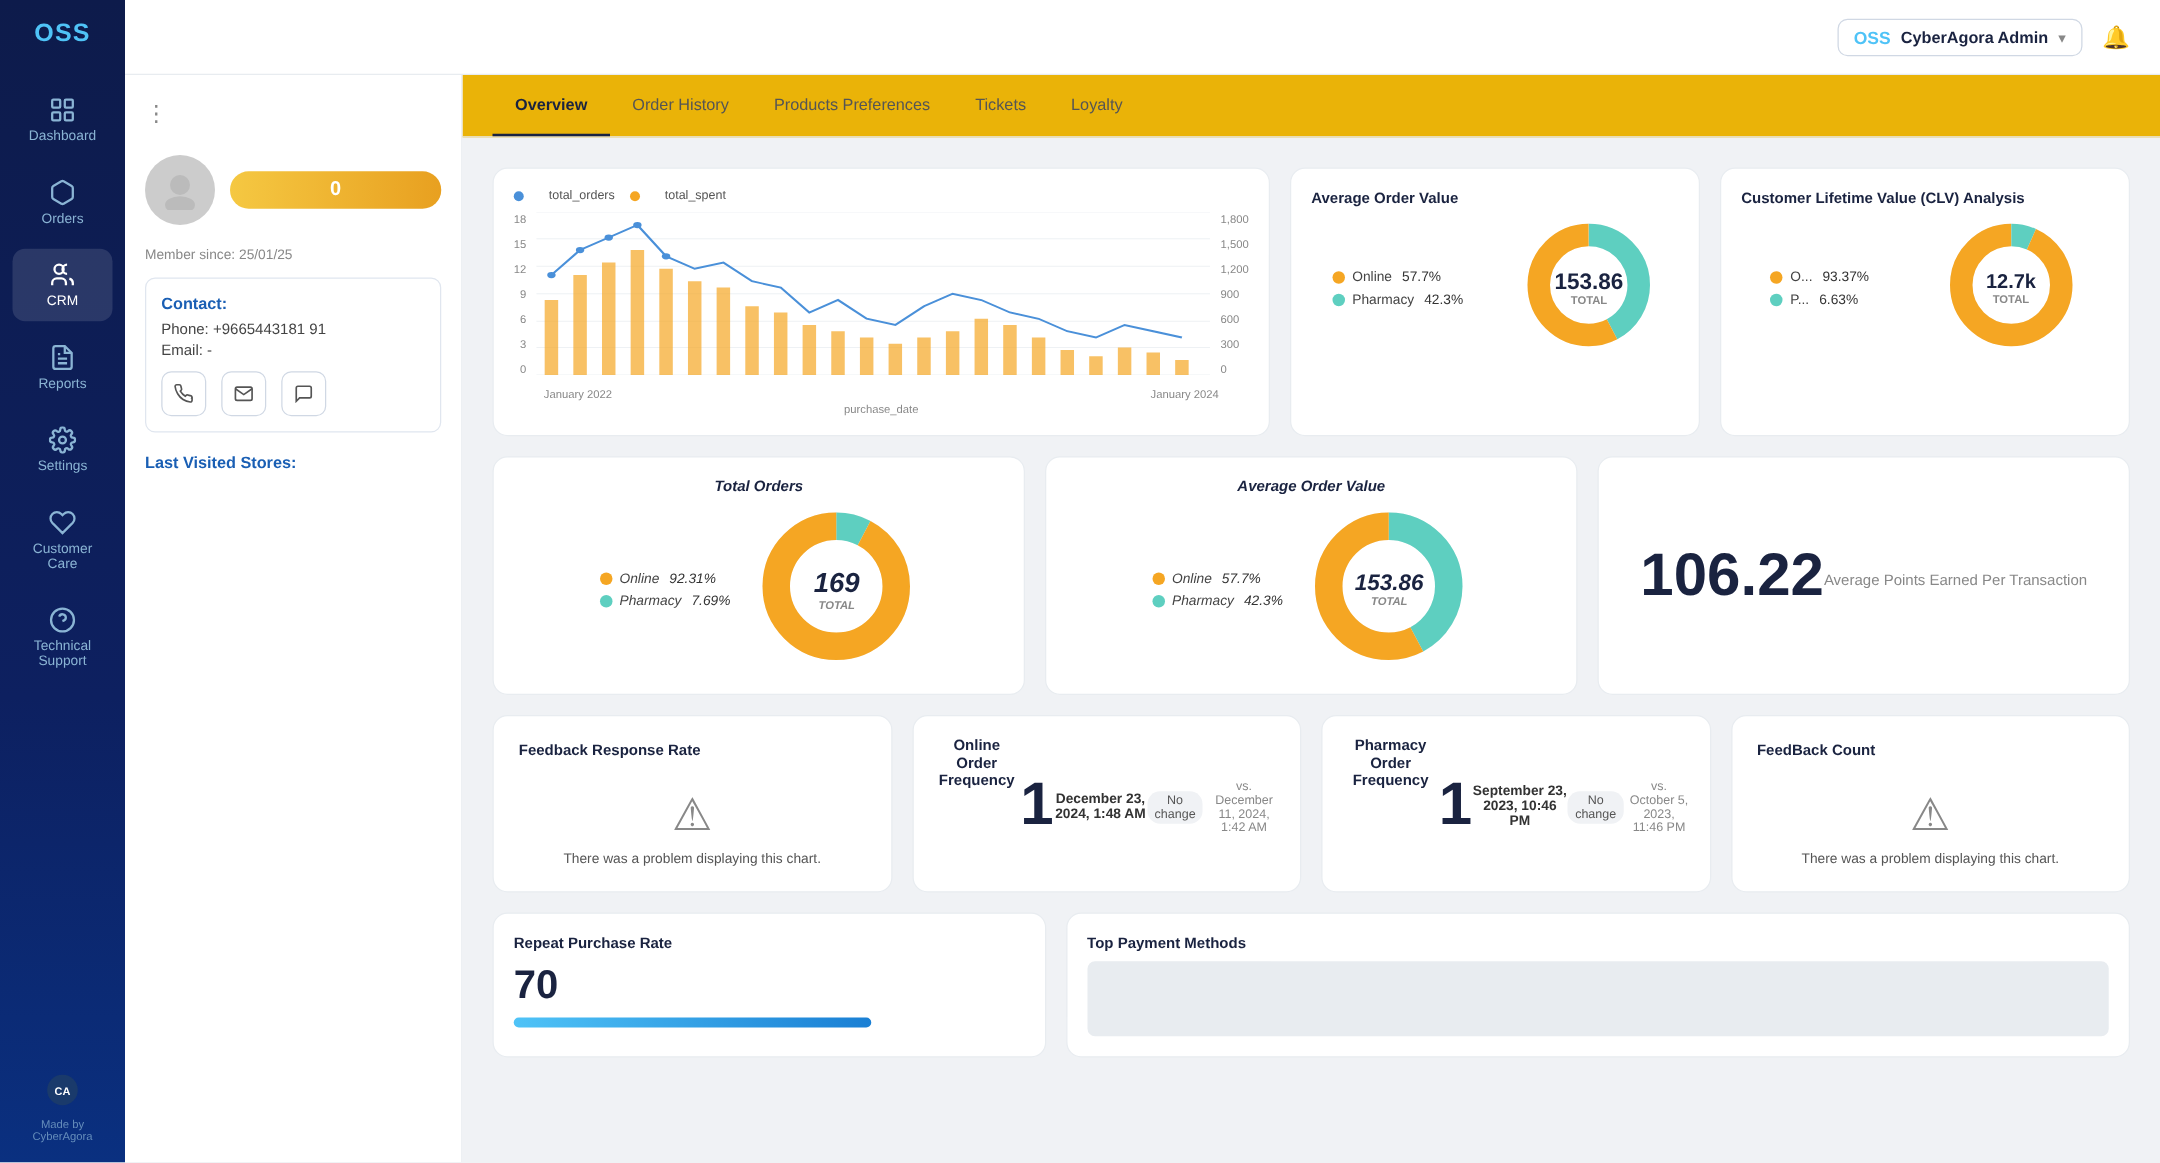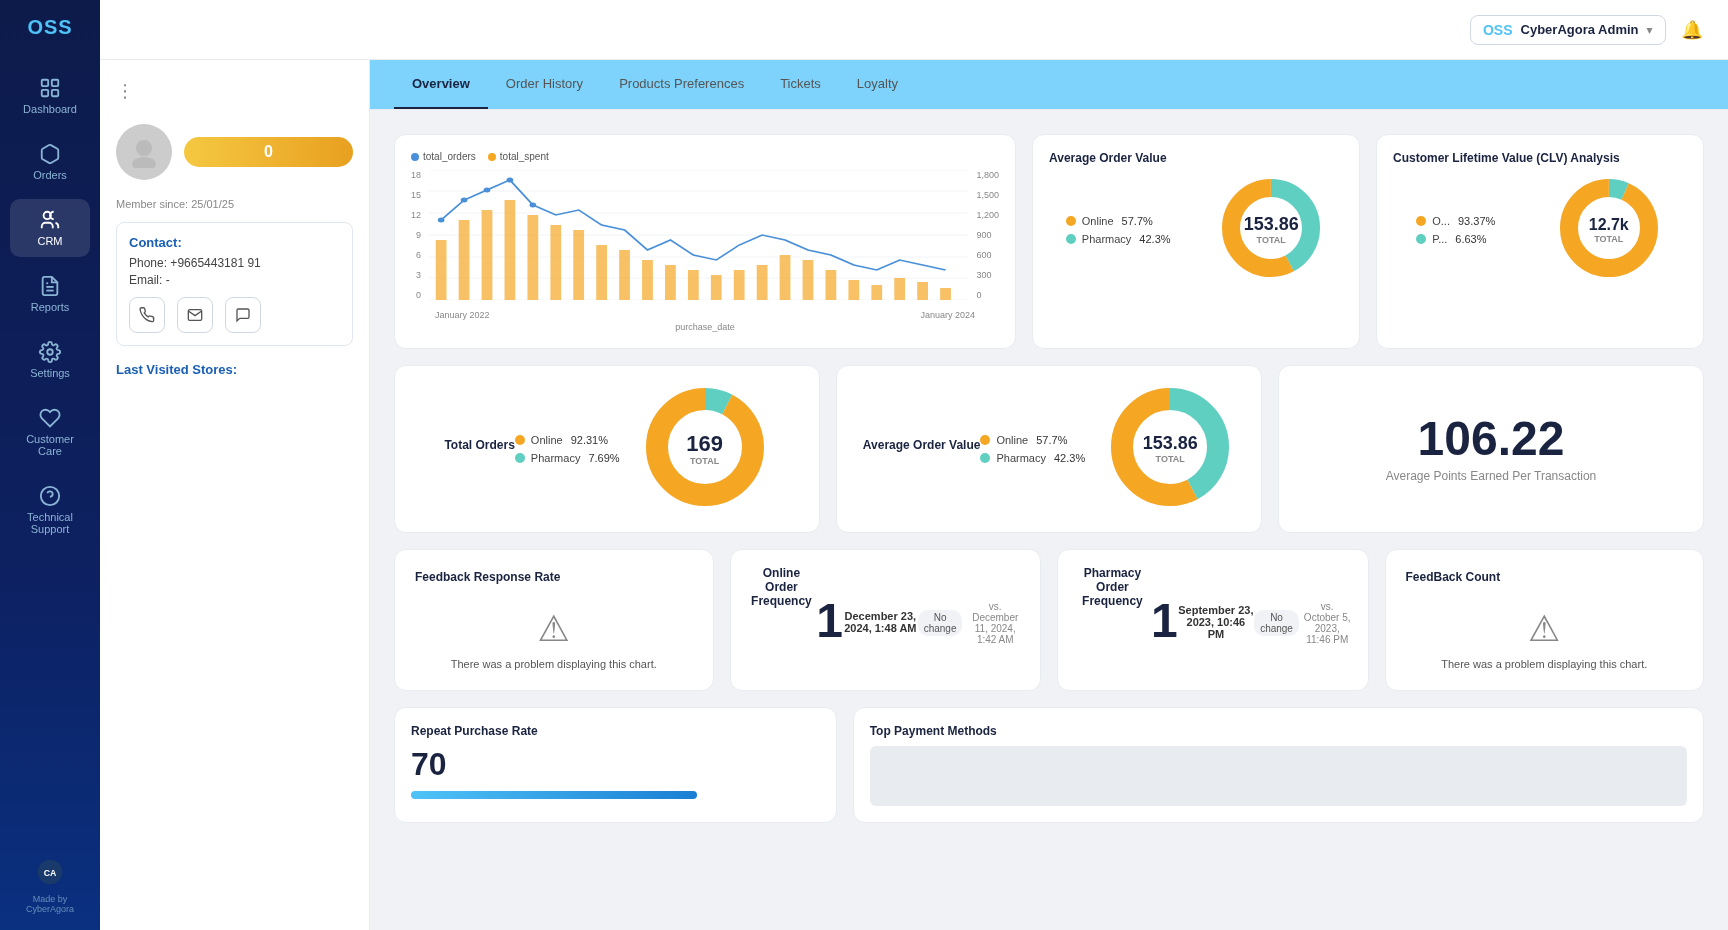--- a/index.html
+++ b/index.html
@@ -145,21 +145,21 @@
 
     
     .dashboard {
       flex: 1;
       overflow-y: auto;
       padding: 0;
     }
 
     
     .tabs {
-      background: #7dd3fc;
+      background: #eab308;
       border-bottom: 1px solid #e8ecf0;
       display: flex;
       padding: 0 24px;
       flex-shrink: 0;
     }
     .tab {
       padding: 16px 18px;
       font-size: 13px;
       color: #555;
       cursor: pointer;
@@ -198,21 +198,21 @@
       background: #fff;
       border-radius: 12px;
       border: 1px solid #e8ecf0;
       padding: 16px;
       overflow: hidden;
     }
     .chart-card.wide { flex: 2; }
     .chart-card.medium { flex: 1; }
     .chart-card-title { font-size: 12px; font-weight: 700; color: #1a2340; margin-bottom: 8px; }
     .legend { display: flex; gap: 12px; margin-bottom: 8px; }
-    .legend-item { display: flex; align-items: center; gap: 4px; font-size: 10px; color: #555; }
+    .legend-item { display: flex; align-items: center; gap: 20px; font-size: 10px; color: #555; }
     .legend-dot { width: 8px; height: 8px; border-radius: 50%; }
 
     
     .donut-container {
       display: flex;
       align-items: center;
       gap: 12px;
       justify-content: space-around;
     }
     .donut-legend { display: flex; flex-direction: column; gap: 6px; }
@@ -268,23 +268,24 @@
 
     .repeat-bar {
       height: 8px;
       background: linear-gradient(90deg, #4fc3f7 0%, #1a7fd4 100%);
       border-radius: 4px;
       margin-top: 8px;
     }
 
     .orders-medium {
       display: flex;
-      flex-direction: row;
+      flex-direction: column;
       align-items: center;
       justify-content: center;
+      font-style: italic;
     }
     .orders-medium .donut-container {
       justify-content: center;
       gap: 20px;
     }
   </style>
 </head>
 <body>
 
 <nav class="sidebar">
@@ -641,21 +642,21 @@
                   <circle cx="65" cy="65" r="36" fill="white"></circle>
                 </svg>
                 <div class="donut-center">
                   <div class="donut-center-value" style="font-size:18px;">153.86</div>
                   <div class="donut-center-label">TOTAL</div>
                 </div>
               </div>
             </div>
           </div>
 
-          <div class="chart-card medium" style="display:flex;flex-direction:column;align-items:center;justify-content:center;text-align:center;">
+          <div class="chart-card medium" style="display:flex;align-items:center;justify-content:center;text-align:center;">
             <div class="stat-big">106.22</div>
             <div class="stat-sub">Average Points Earned Per Transaction</div>
           </div>
 
         </div>
 
         <div class="chart-row">
 
           <div class="chart-card medium warning-card">
             <div class="chart-card-title" style="align-self:flex-start;">Feedback Response Rate</div>

